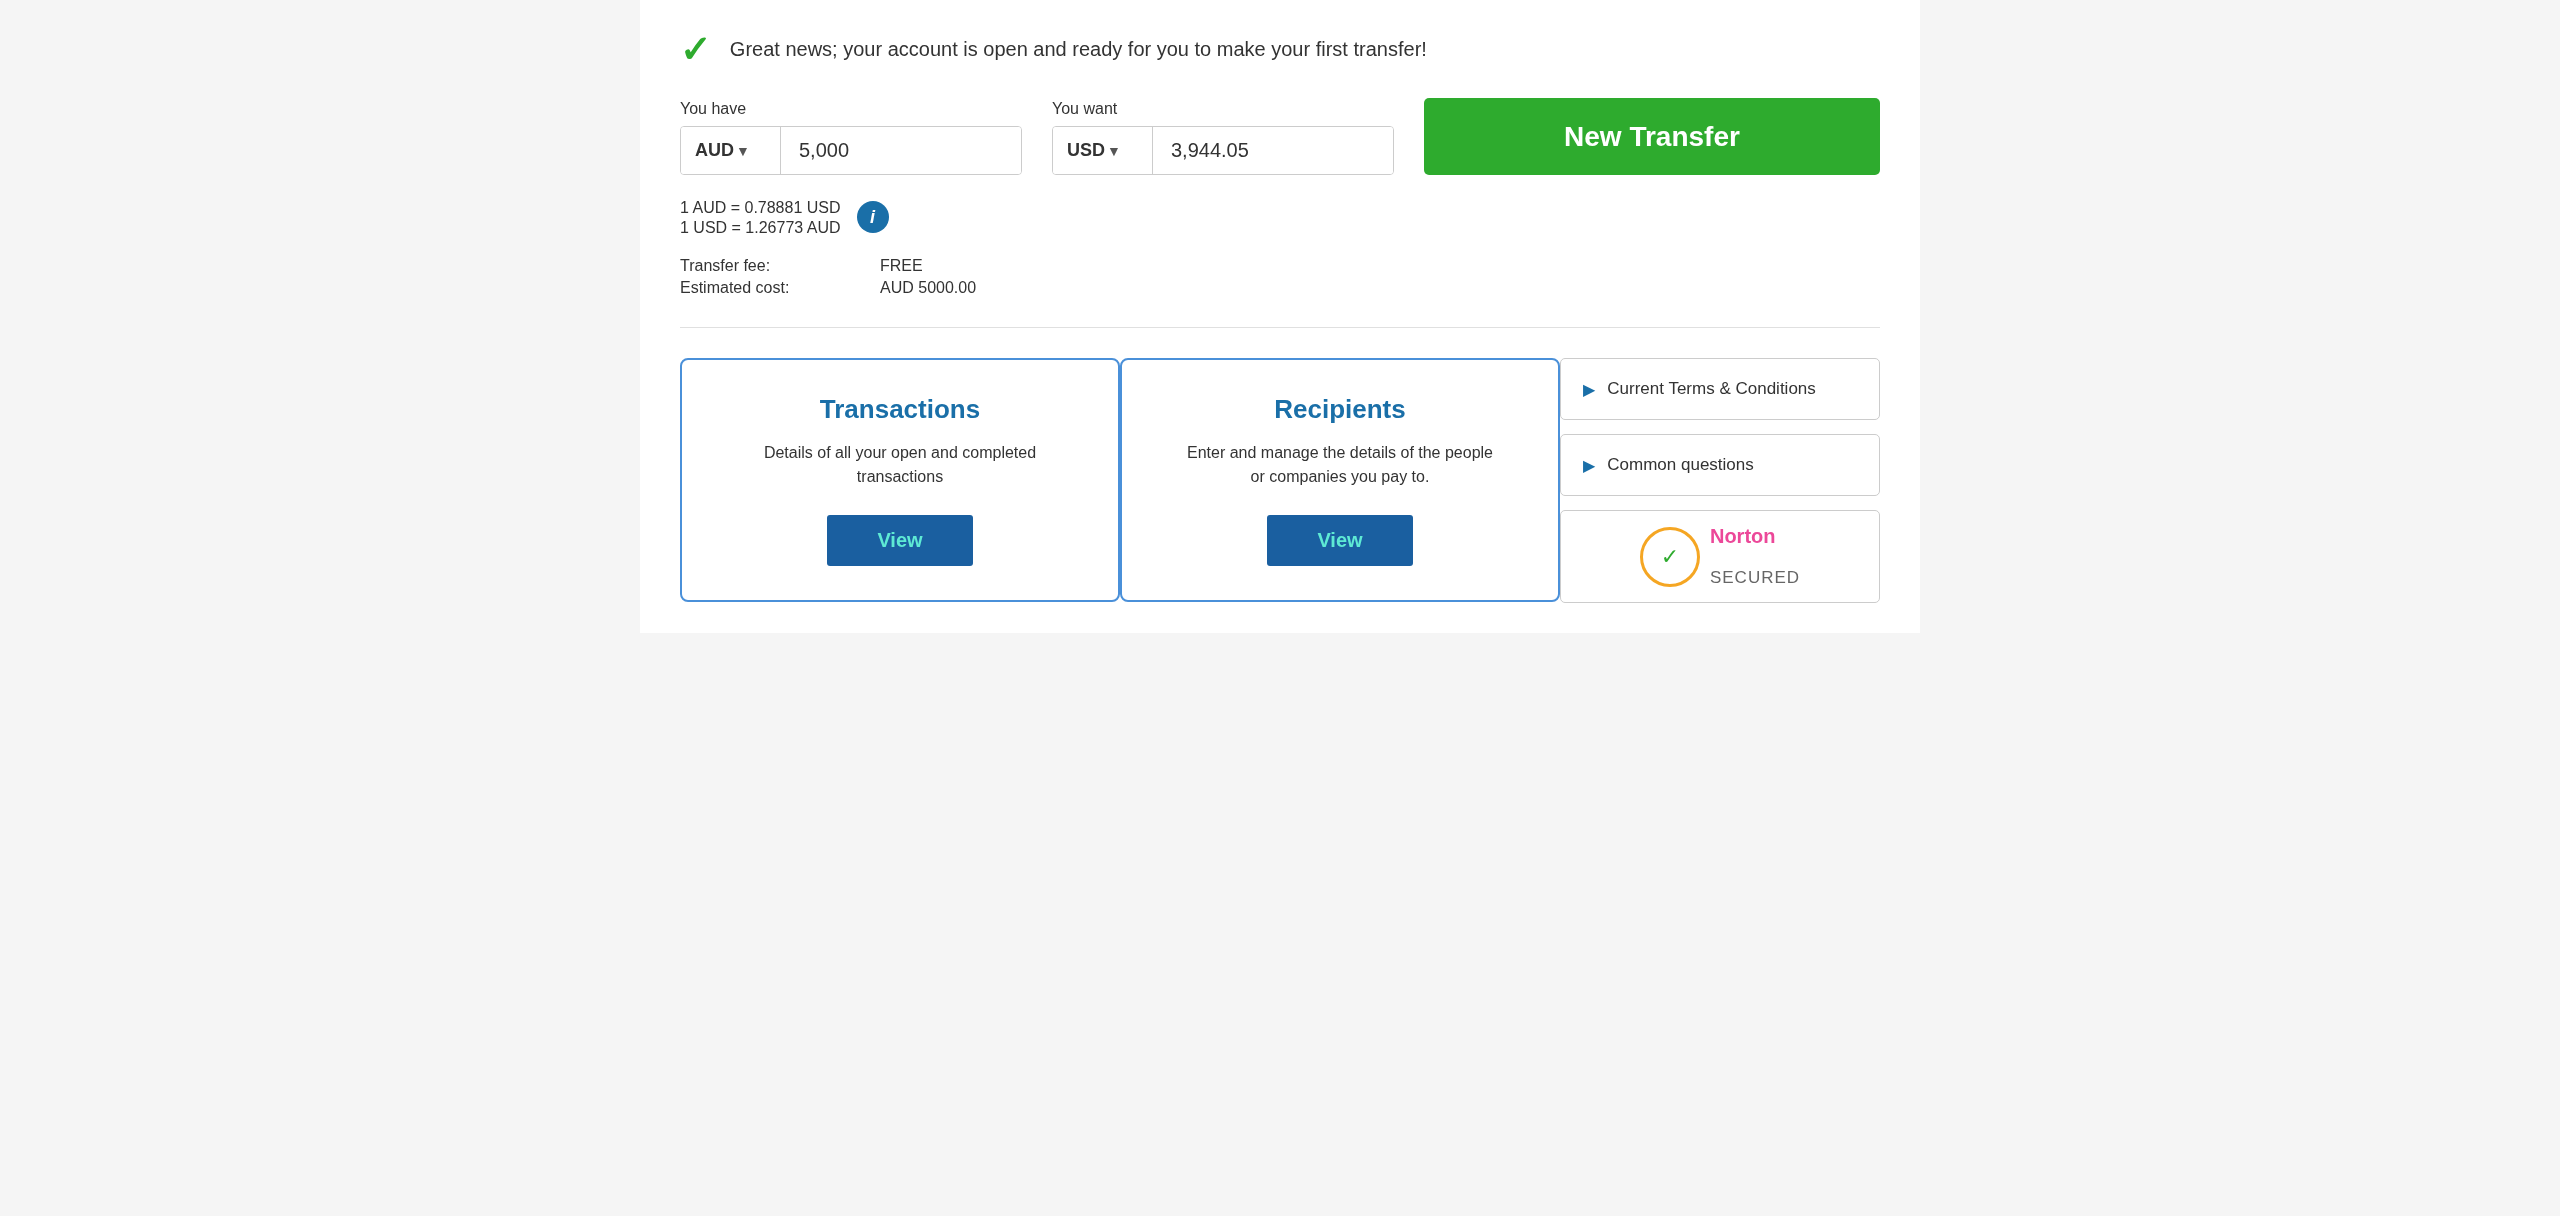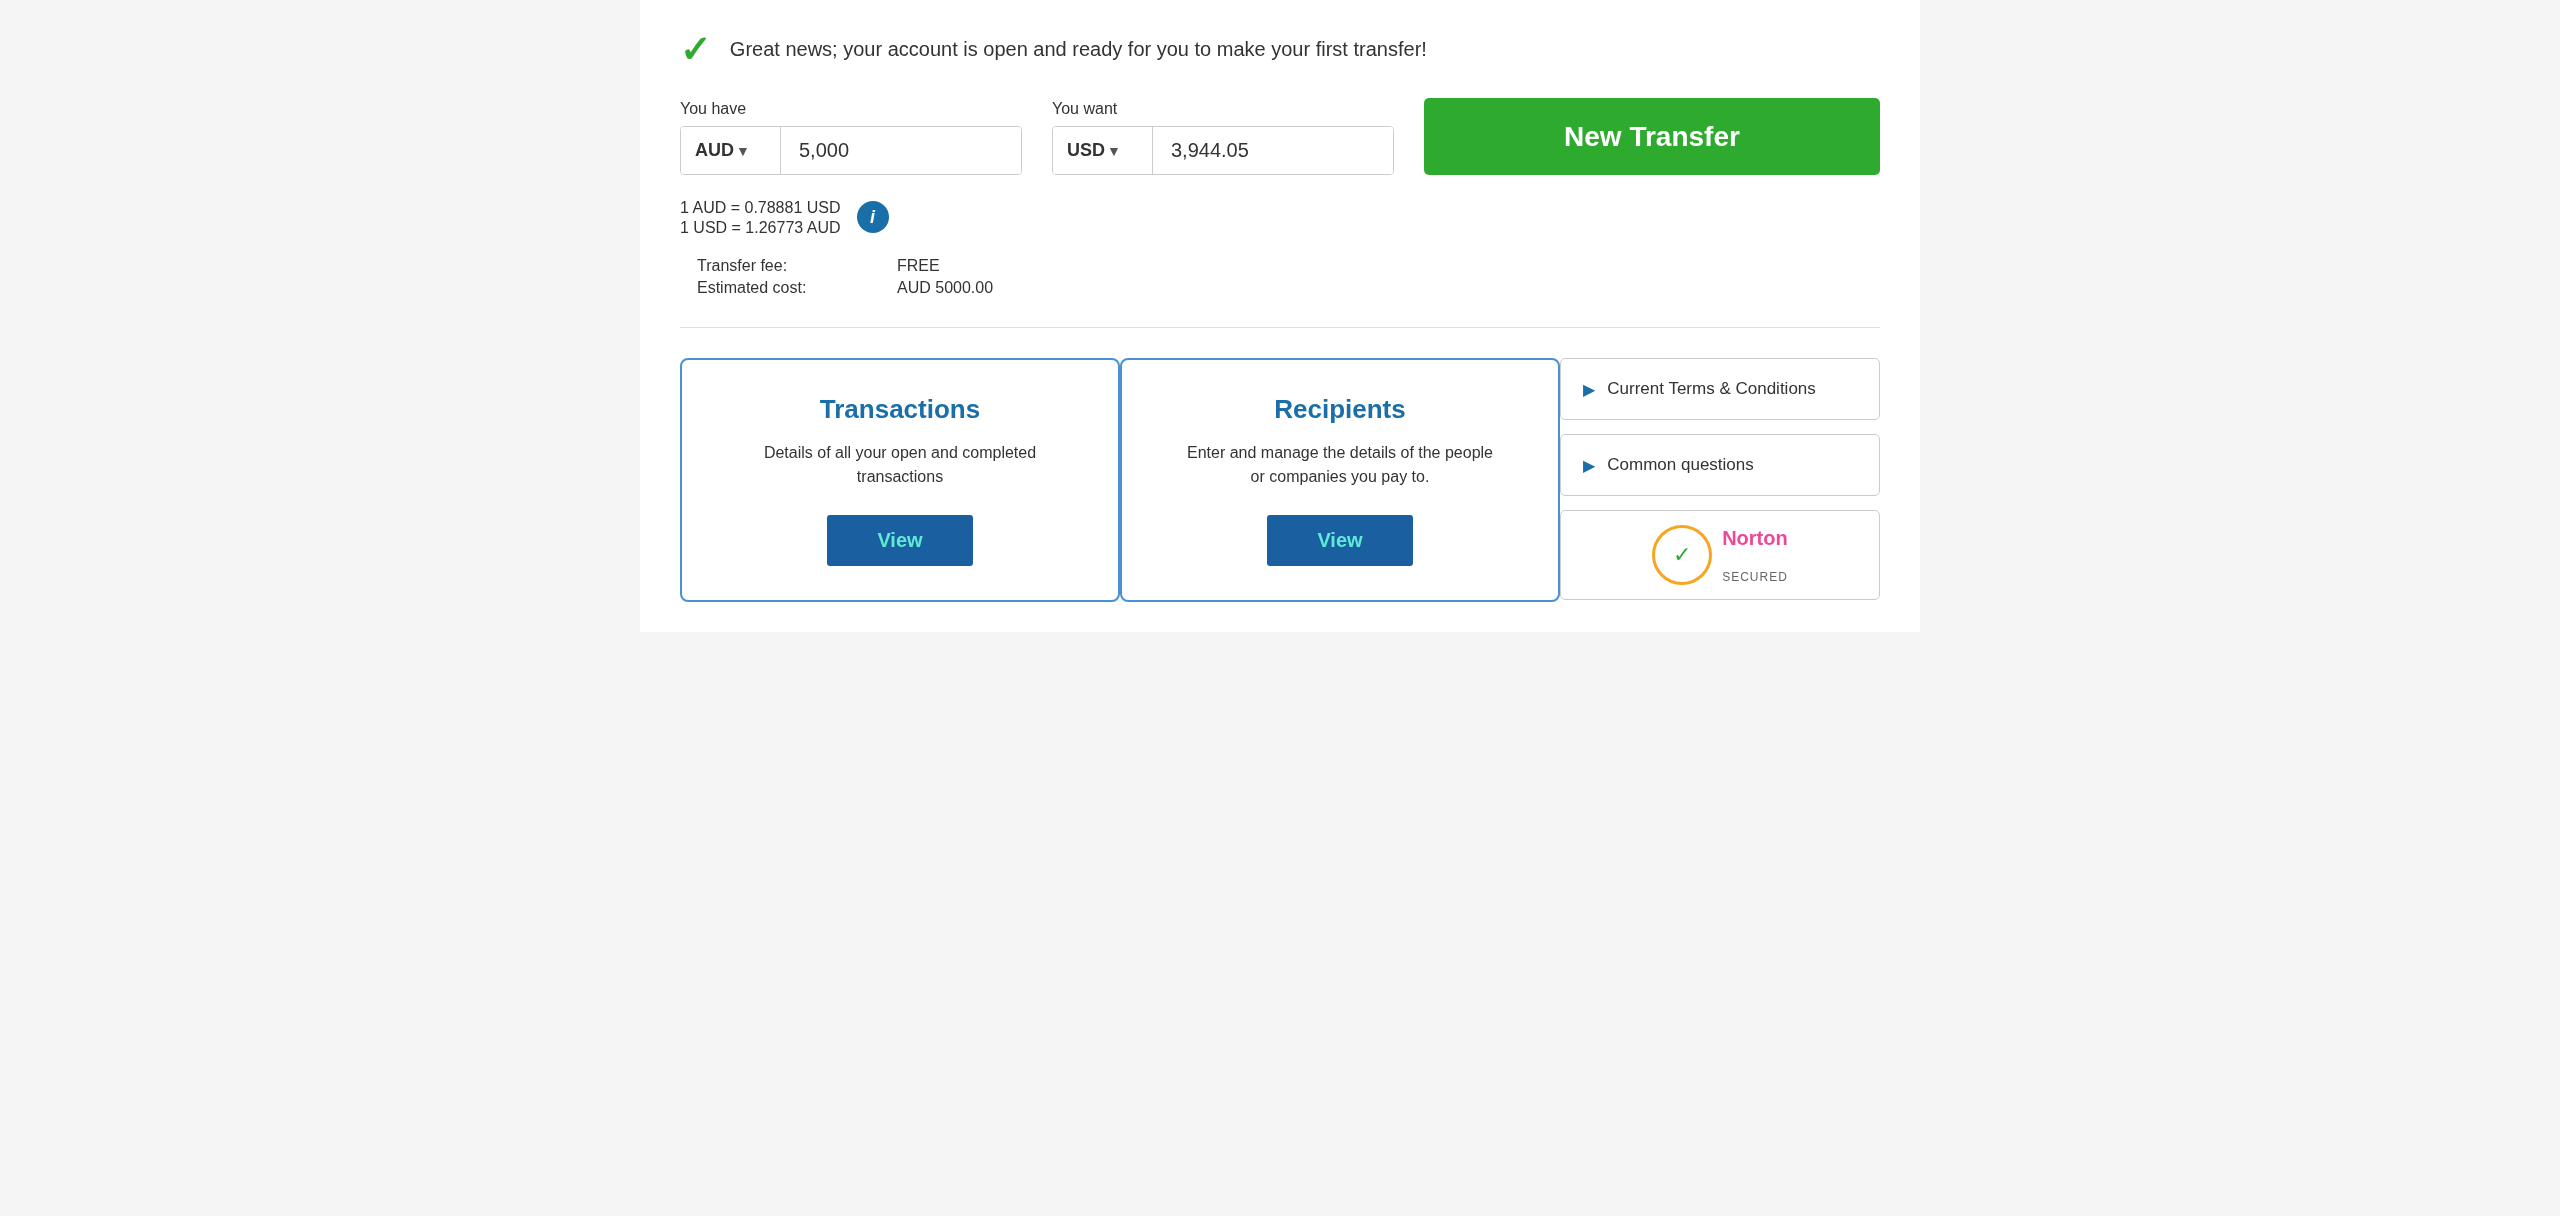--- a/index.html
+++ b/index.html
@@ -126,21 +126,20 @@
       font-size: 18px;
       font-weight: bold;
       font-style: italic;
       cursor: pointer;
       flex-shrink: 0;
       margin-top: 2px;
     }
     
     .fee-info {
       margin-bottom: 30px;
-      margin-left: 17px;
     }
     .fee-row {
       display: flex;
       gap: 0;
       font-size: 16px;
       color: #333;
       margin-bottom: 4px;
     }
     .fee-label {
       min-width: 200px;
@@ -243,21 +242,21 @@
       display: flex;
       flex-direction: column;
       margin-left: 10px;
     }
     .norton-name {
       font-size: 20px;
       font-weight: bold;
       color: #ec4899;
     }
     .norton-secured {
-      font-size: 12px;
+      font-size: 17px;
       color: #666;
       letter-spacing: 1px;
       margin-top: 20px;
     }
   </style>
 </head>
 <body>
 
 <div class="page-container">
 

